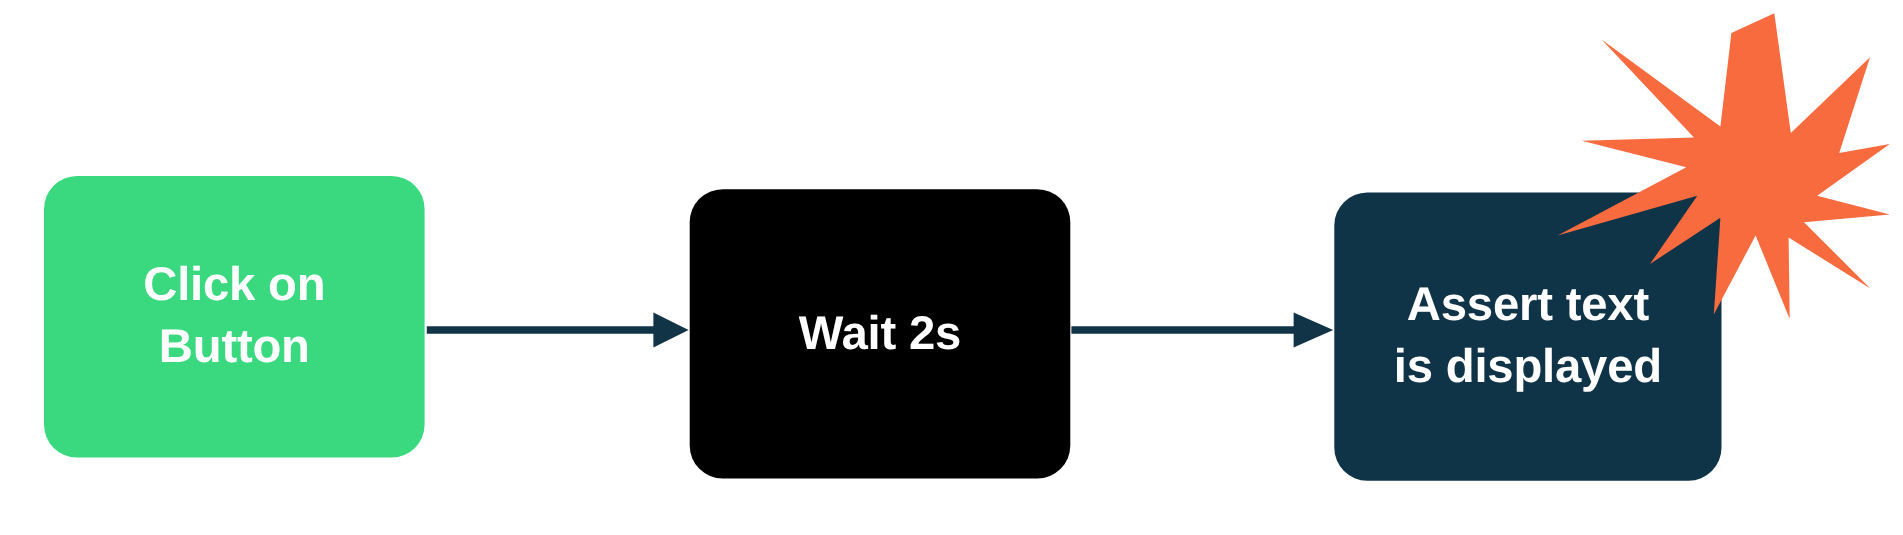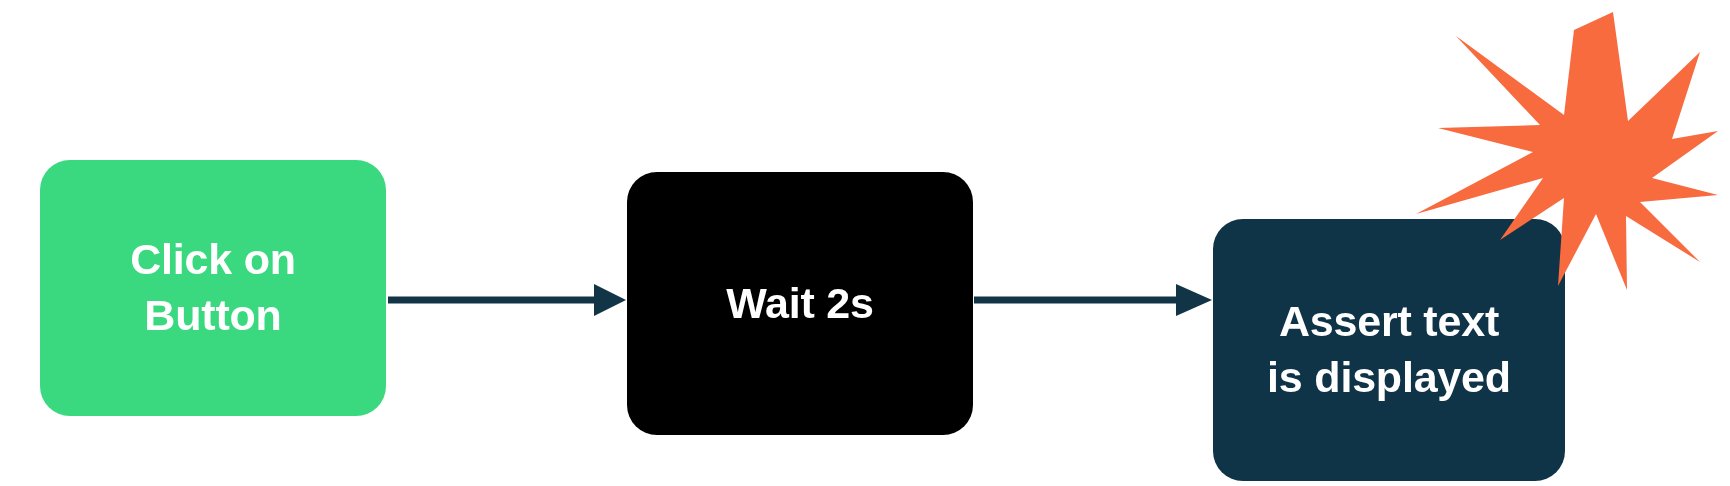--- a/index.html
+++ b/index.html
@@ -64,21 +64,21 @@
 
   <div class="node" style="left:40px; top:160px; width:346px; height:256px; background:#3ad980;">
     <span class="node-label">Click on
 Button</span>
   </div>
 
   <div class="node" style="left:627px; top:172px; width:346px; height:263px; background:#000000;">
     <span class="node-label">Wait 2s</span>
   </div>
 
-  <div class="node" style="left:1213px; top:175px; width:352px; height:262px; background:#0f3347;margin-top:44px;">
+  <div class="node" style="left:1213px; top:175px; width:352px; height:262px; background:#0f3347;">
     <span class="node-label">Assert text
 is displayed</span>
   </div>
 
   <svg class="burst" style="left:1400px; top:0px; width:330px; height:300px;" viewBox="0 0 330 300">
     <polygon fill="#f76b3f" points="
         213,12
         228,121
         300,52
         272,139

